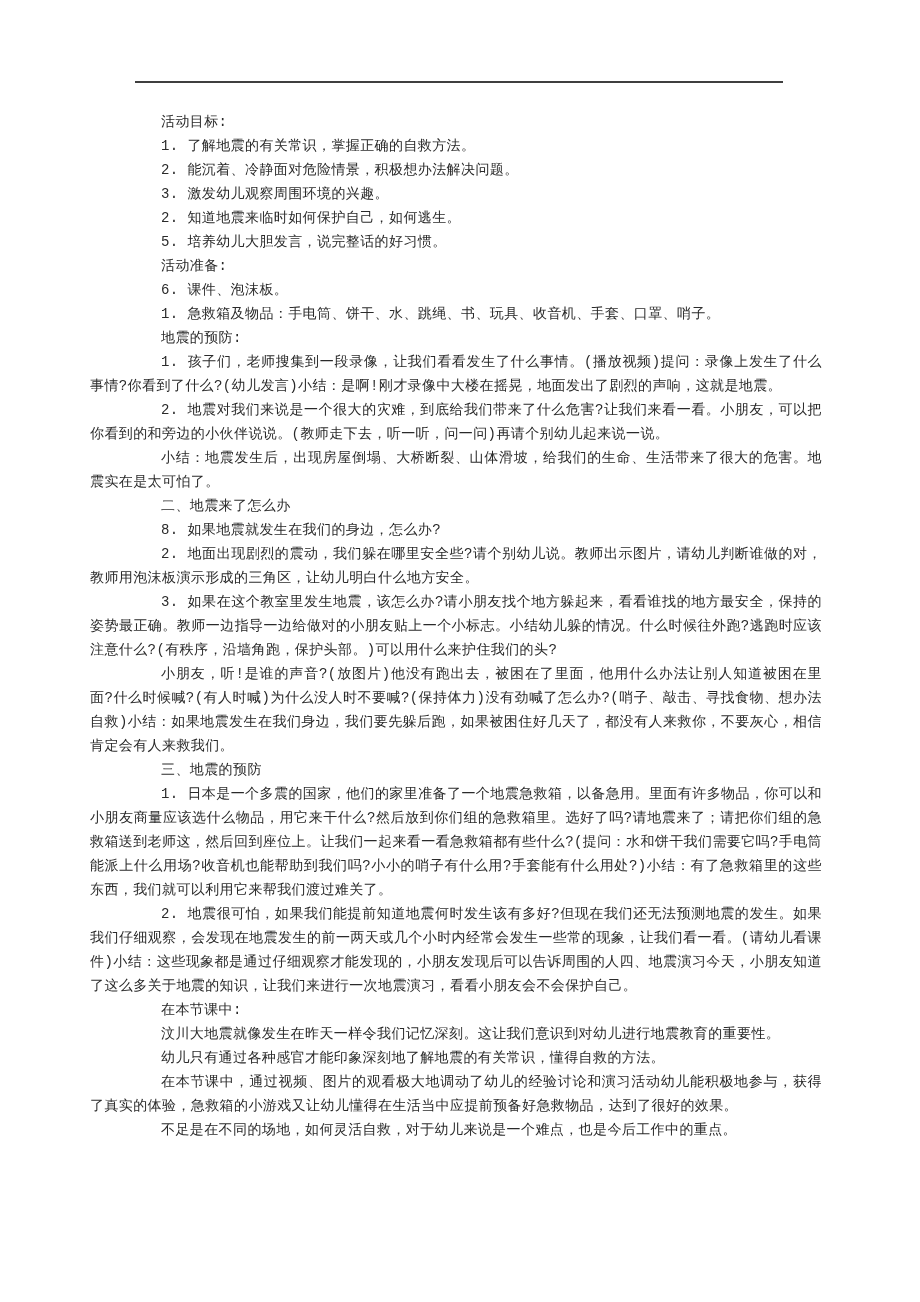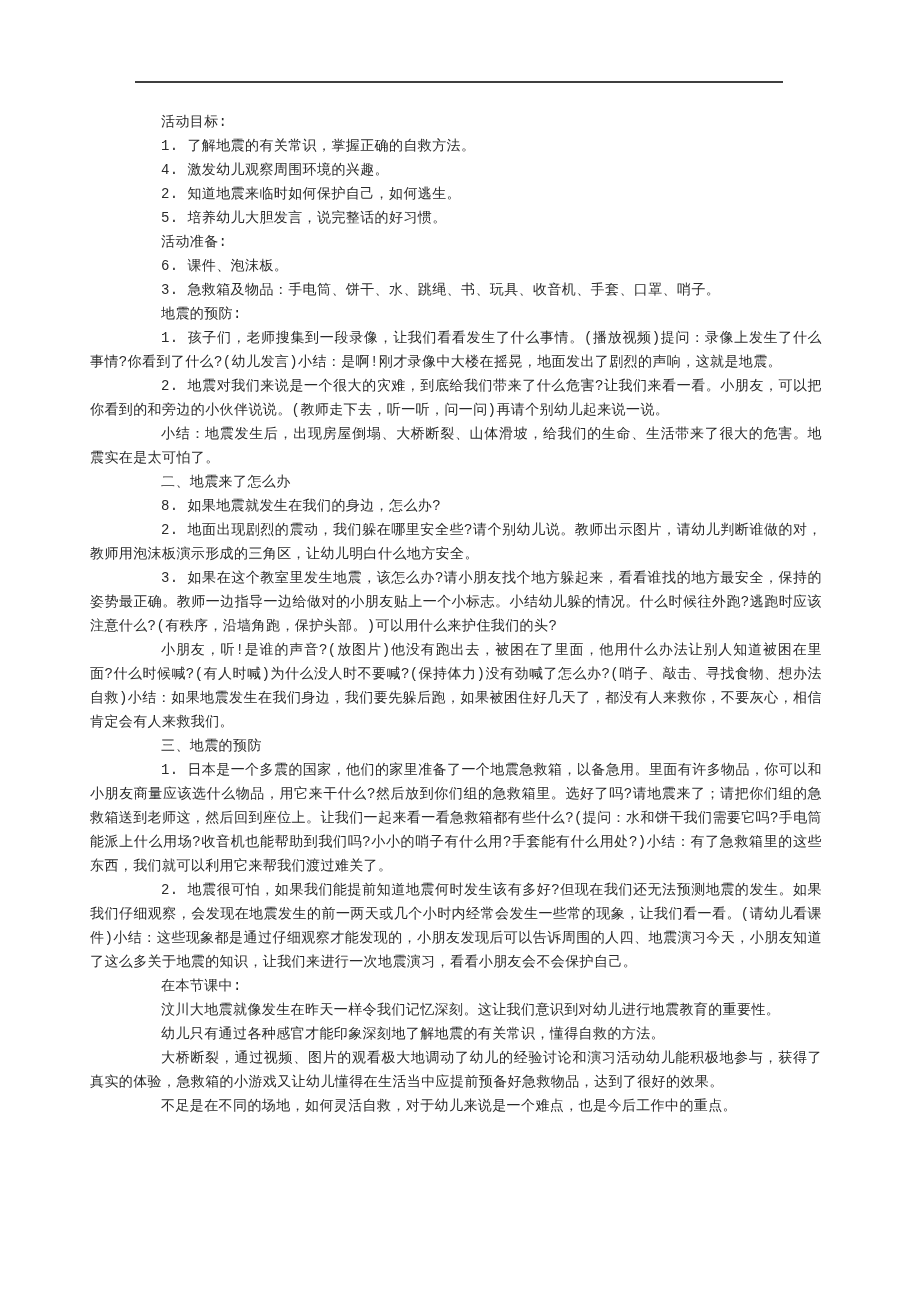--- a/index.html
+++ b/index.html
@@ -43,37 +43,38 @@
   }
 </style>
 </head>
 <body>
 
 <div class="page" style="--page-bg: #ffffff; --text-color: #2a2a2a; --divider-color: #3f3f3f;">
   <div class="header-divider"></div>
   <div class="doc-body">
       <p>活动目标:</p>
       <p>1. 了解地震的有关常识，掌握正确的自救方法。</p>
-      <p>4. 激发幼儿观察周围环境的兴趣。</p>
+      <p>2. 能沉着、冷静面对危险情景，积极想办法解决问题。</p>
+      <p>3. 激发幼儿观察周围环境的兴趣。</p>
       <p>2. 知道地震来临时如何保护自己，如何逃生。</p>
       <p>5. 培养幼儿大胆发言，说完整话的好习惯。</p>
       <p>活动准备:</p>
       <p>6. 课件、泡沫板。</p>
-      <p>3. 急救箱及物品：手电筒、饼干、水、跳绳、书、玩具、收音机、手套、口罩、哨子。</p>
+      <p>1. 急救箱及物品：手电筒、饼干、水、跳绳、书、玩具、收音机、手套、口罩、哨子。</p>
       <p>地震的预防:</p>
       <p>1. 孩子们，老师搜集到一段录像，让我们看看发生了什么事情。(播放视频)提问：录像上发生了什么事情?你看到了什么?(幼儿发言)小结：是啊!刚才录像中大楼在摇晃，地面发出了剧烈的声响，这就是地震。</p>
       <p>2. 地震对我们来说是一个很大的灾难，到底给我们带来了什么危害?让我们来看一看。小朋友，可以把你看到的和旁边的小伙伴说说。(教师走下去，听一听，问一问)再请个别幼儿起来说一说。</p>
       <p>小结：地震发生后，出现房屋倒塌、大桥断裂、山体滑坡，给我们的生命、生活带来了很大的危害。地震实在是太可怕了。</p>
       <p>二、地震来了怎么办</p>
       <p>8. 如果地震就发生在我们的身边，怎么办?</p>
       <p>2. 地面出现剧烈的震动，我们躲在哪里安全些?请个别幼儿说。教师出示图片，请幼儿判断谁做的对，教师用泡沫板演示形成的三角区，让幼儿明白什么地方安全。</p>
       <p>3. 如果在这个教室里发生地震，该怎么办?请小朋友找个地方躲起来，看看谁找的地方最安全，保持的姿势最正确。教师一边指导一边给做对的小朋友贴上一个小标志。小结幼儿躲的情况。什么时候往外跑?逃跑时应该注意什么?(有秩序，沿墙角跑，保护头部。)可以用什么来护住我们的头?</p>
       <p>小朋友，听!是谁的声音?(放图片)他没有跑出去，被困在了里面，他用什么办法让别人知道被困在里面?什么时候喊?(有人时喊)为什么没人时不要喊?(保持体力)没有劲喊了怎么办?(哨子、敲击、寻找食物、想办法自救)小结：如果地震发生在我们身边，我们要先躲后跑，如果被困住好几天了，都没有人来救你，不要灰心，相信肯定会有人来救我们。</p>
       <p>三、地震的预防</p>
       <p>1. 日本是一个多震的国家，他们的家里准备了一个地震急救箱，以备急用。里面有许多物品，你可以和小朋友商量应该选什么物品，用它来干什么?然后放到你们组的急救箱里。选好了吗?请地震来了；请把你们组的急救箱送到老师这，然后回到座位上。让我们一起来看一看急救箱都有些什么?(提问：水和饼干我们需要它吗?手电筒能派上什么用场?收音机也能帮助到我们吗?小小的哨子有什么用?手套能有什么用处?)小结：有了急救箱里的这些东西，我们就可以利用它来帮我们渡过难关了。</p>
       <p>2. 地震很可怕，如果我们能提前知道地震何时发生该有多好?但现在我们还无法预测地震的发生。如果我们仔细观察，会发现在地震发生的前一两天或几个小时内经常会发生一些常的现象，让我们看一看。(请幼儿看课件)小结：这些现象都是通过仔细观察才能发现的，小朋友发现后可以告诉周围的人四、地震演习今天，小朋友知道了这么多关于地震的知识，让我们来进行一次地震演习，看看小朋友会不会保护自己。</p>
       <p>在本节课中:</p>
       <p>汶川大地震就像发生在昨天一样令我们记忆深刻。这让我们意识到对幼儿进行地震教育的重要性。</p>
       <p>幼儿只有通过各种感官才能印象深刻地了解地震的有关常识，懂得自救的方法。</p>
-      <p>大桥断裂，通过视频、图片的观看极大地调动了幼儿的经验讨论和演习活动幼儿能积极地参与，获得了真实的体验，急救箱的小游戏又让幼儿懂得在生活当中应提前预备好急救物品，达到了很好的效果。</p>
+      <p>在本节课中，通过视频、图片的观看极大地调动了幼儿的经验讨论和演习活动幼儿能积极地参与，获得了真实的体验，急救箱的小游戏又让幼儿懂得在生活当中应提前预备好急救物品，达到了很好的效果。</p>
       <p>不足是在不同的场地，如何灵活自救，对于幼儿来说是一个难点，也是今后工作中的重点。</p>
     </div>
 </div>
 
 </body></html>

